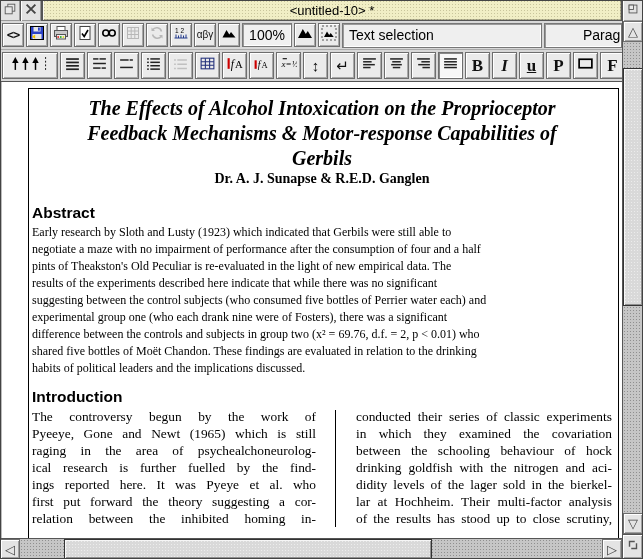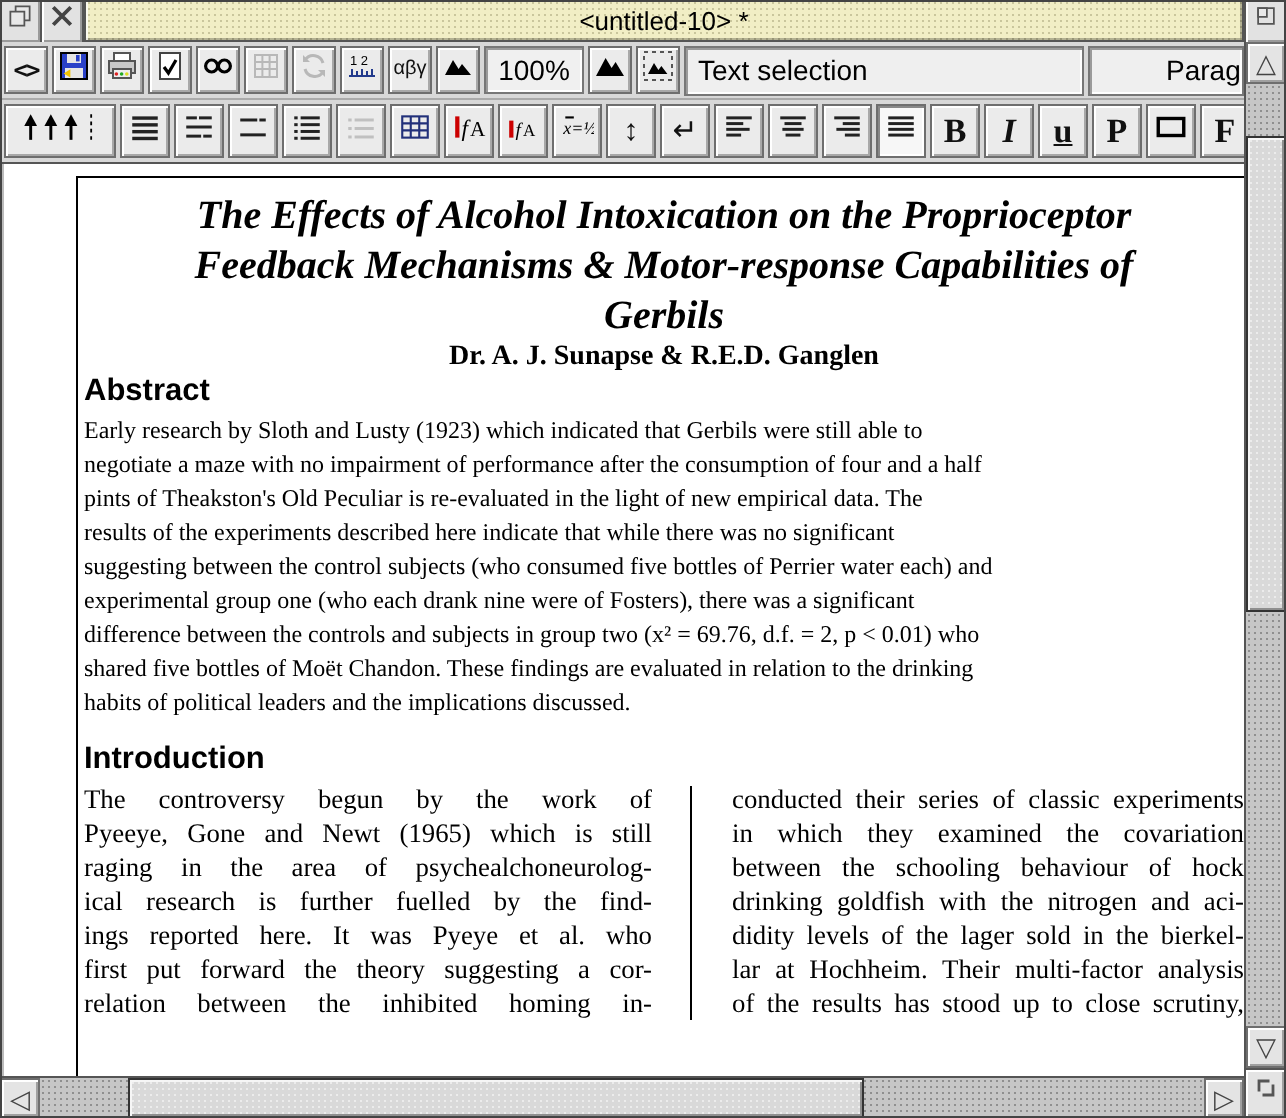--- a/index.html
+++ b/index.html
@@ -50,25 +50,25 @@
     display:flex;align-items:center;justify-content:center;font-size:14px;flex:none;}
   .field{height:25px;background:#efefef;border:1px solid #777;
     box-shadow:inset 1px 1px 0 #9a9a9a, inset -1px -1px 0 #fff;
     display:flex;align-items:center;padding-left:6px;font-size:14px;white-space:nowrap;overflow:hidden;}
   .field.sel{width:200px;flex:none;}
   .field.para{flex:1;padding-left:38px;}
 
   
   .docview{position:absolute;left:0;top:82px;width:622px;height:456px;background:#fff;
     border-left:2px solid #bbb;overflow:hidden;}
-  .page{position:absolute;left:36px;top:6px;width:591px;height:470px;border:1px solid #000;border-bottom:none;
+  .page{position:absolute;left:26px;top:6px;width:591px;height:470px;border:1px solid #000;border-bottom:none;
     background:#fff;padding:2px 6px 0 3px;color:#000;}
   .paper-title{margin-top:5px;text-align:center;font-family:"Liberation Serif",serif;font-weight:bold;font-style:italic;font-size:20px;line-height:25px;}
   .author{text-align:center;font-family:"Liberation Serif",serif;font-weight:bold;font-size:14px;}
-  .shead{font-family:"Liberation Sans",sans-serif;font-weight:bold;font-size:15.5px;}
+  .shead{margin-top:17px;font-family:"Liberation Sans",sans-serif;font-weight:bold;font-size:15.5px;}
   .shead.intro{margin-top:11px;}
   .bodylines{margin-top:2px;font-family:"Liberation Serif",serif;font-size:12px;line-height:17px;}
   .bodylines div{white-space:nowrap;}
   .columns{display:flex;margin-top:2px;gap:13px;}
   .col{font-family:"Liberation Serif",serif;font-size:13.4px;line-height:17px;}
   .col-left{width:284px;flex:none;}
   .col-right{flex:1;}
   .coldivider{width:1px;background:#000;margin:2px 7px 0 6px;}
   .jl{text-align:justify;text-align-last:justify;}
 

